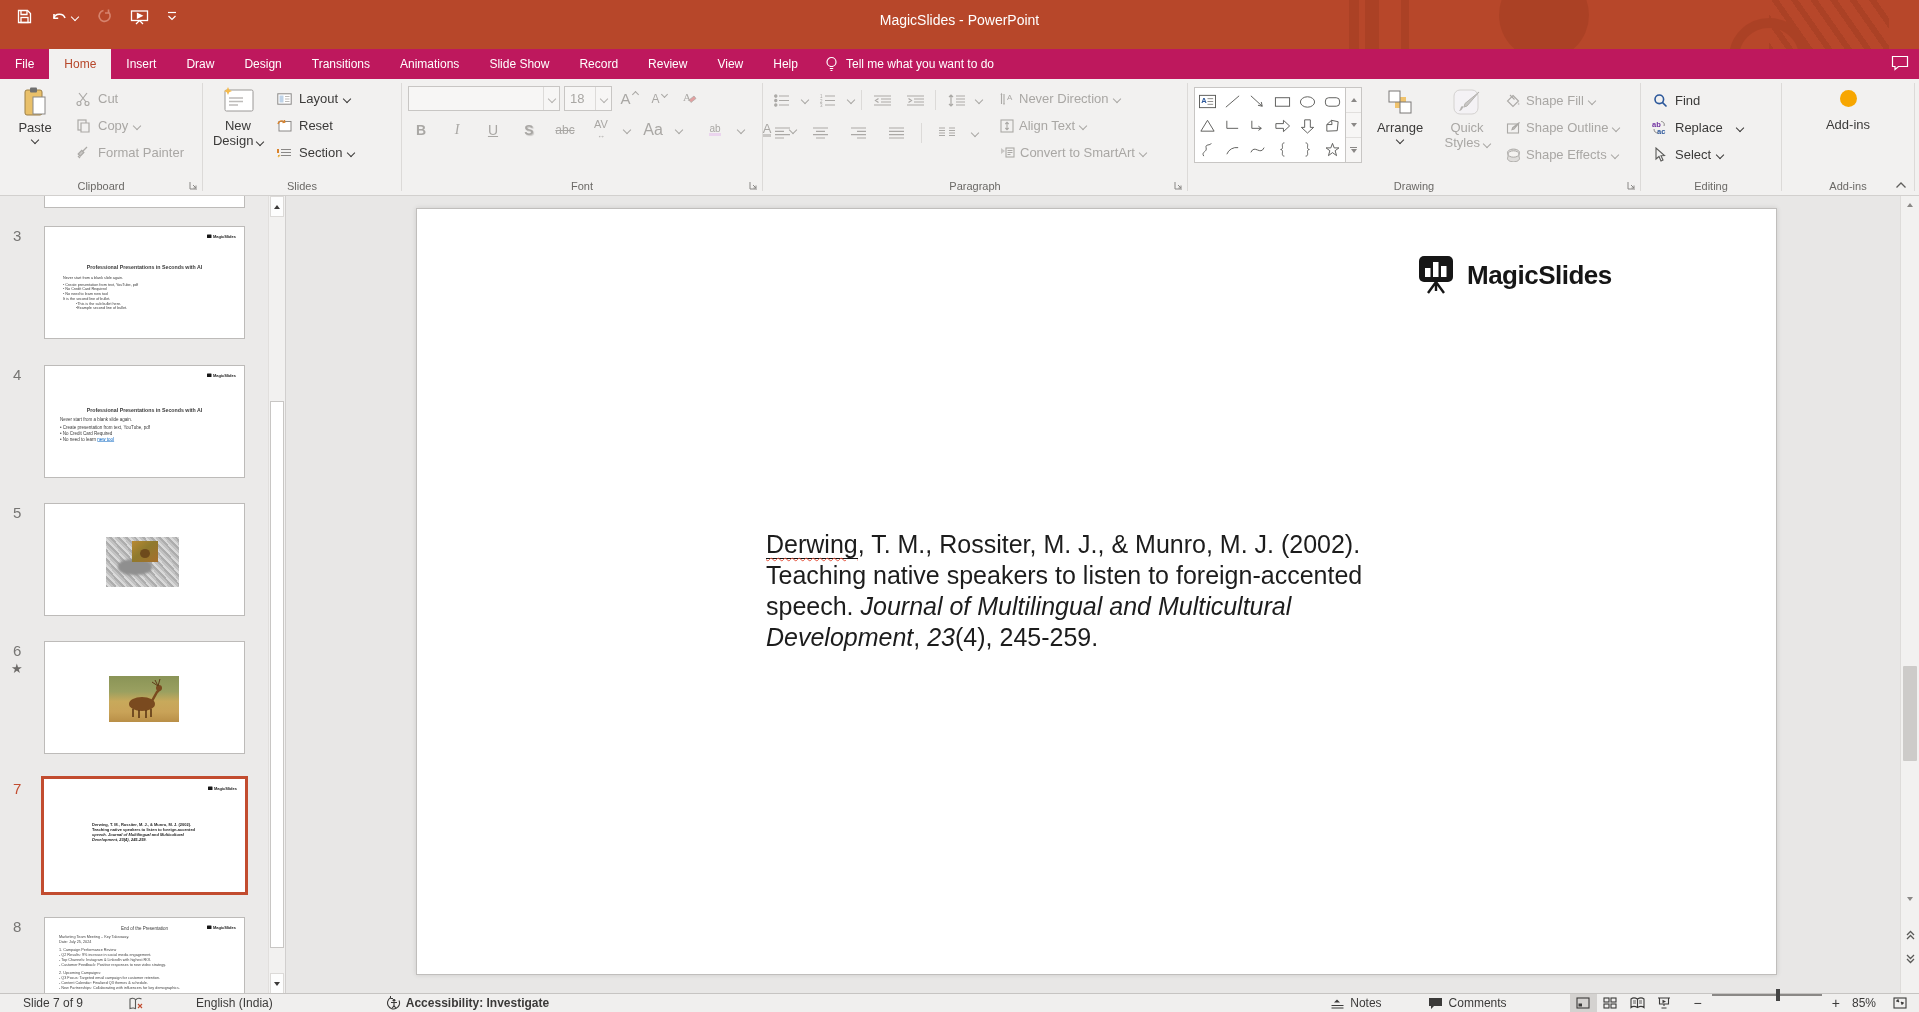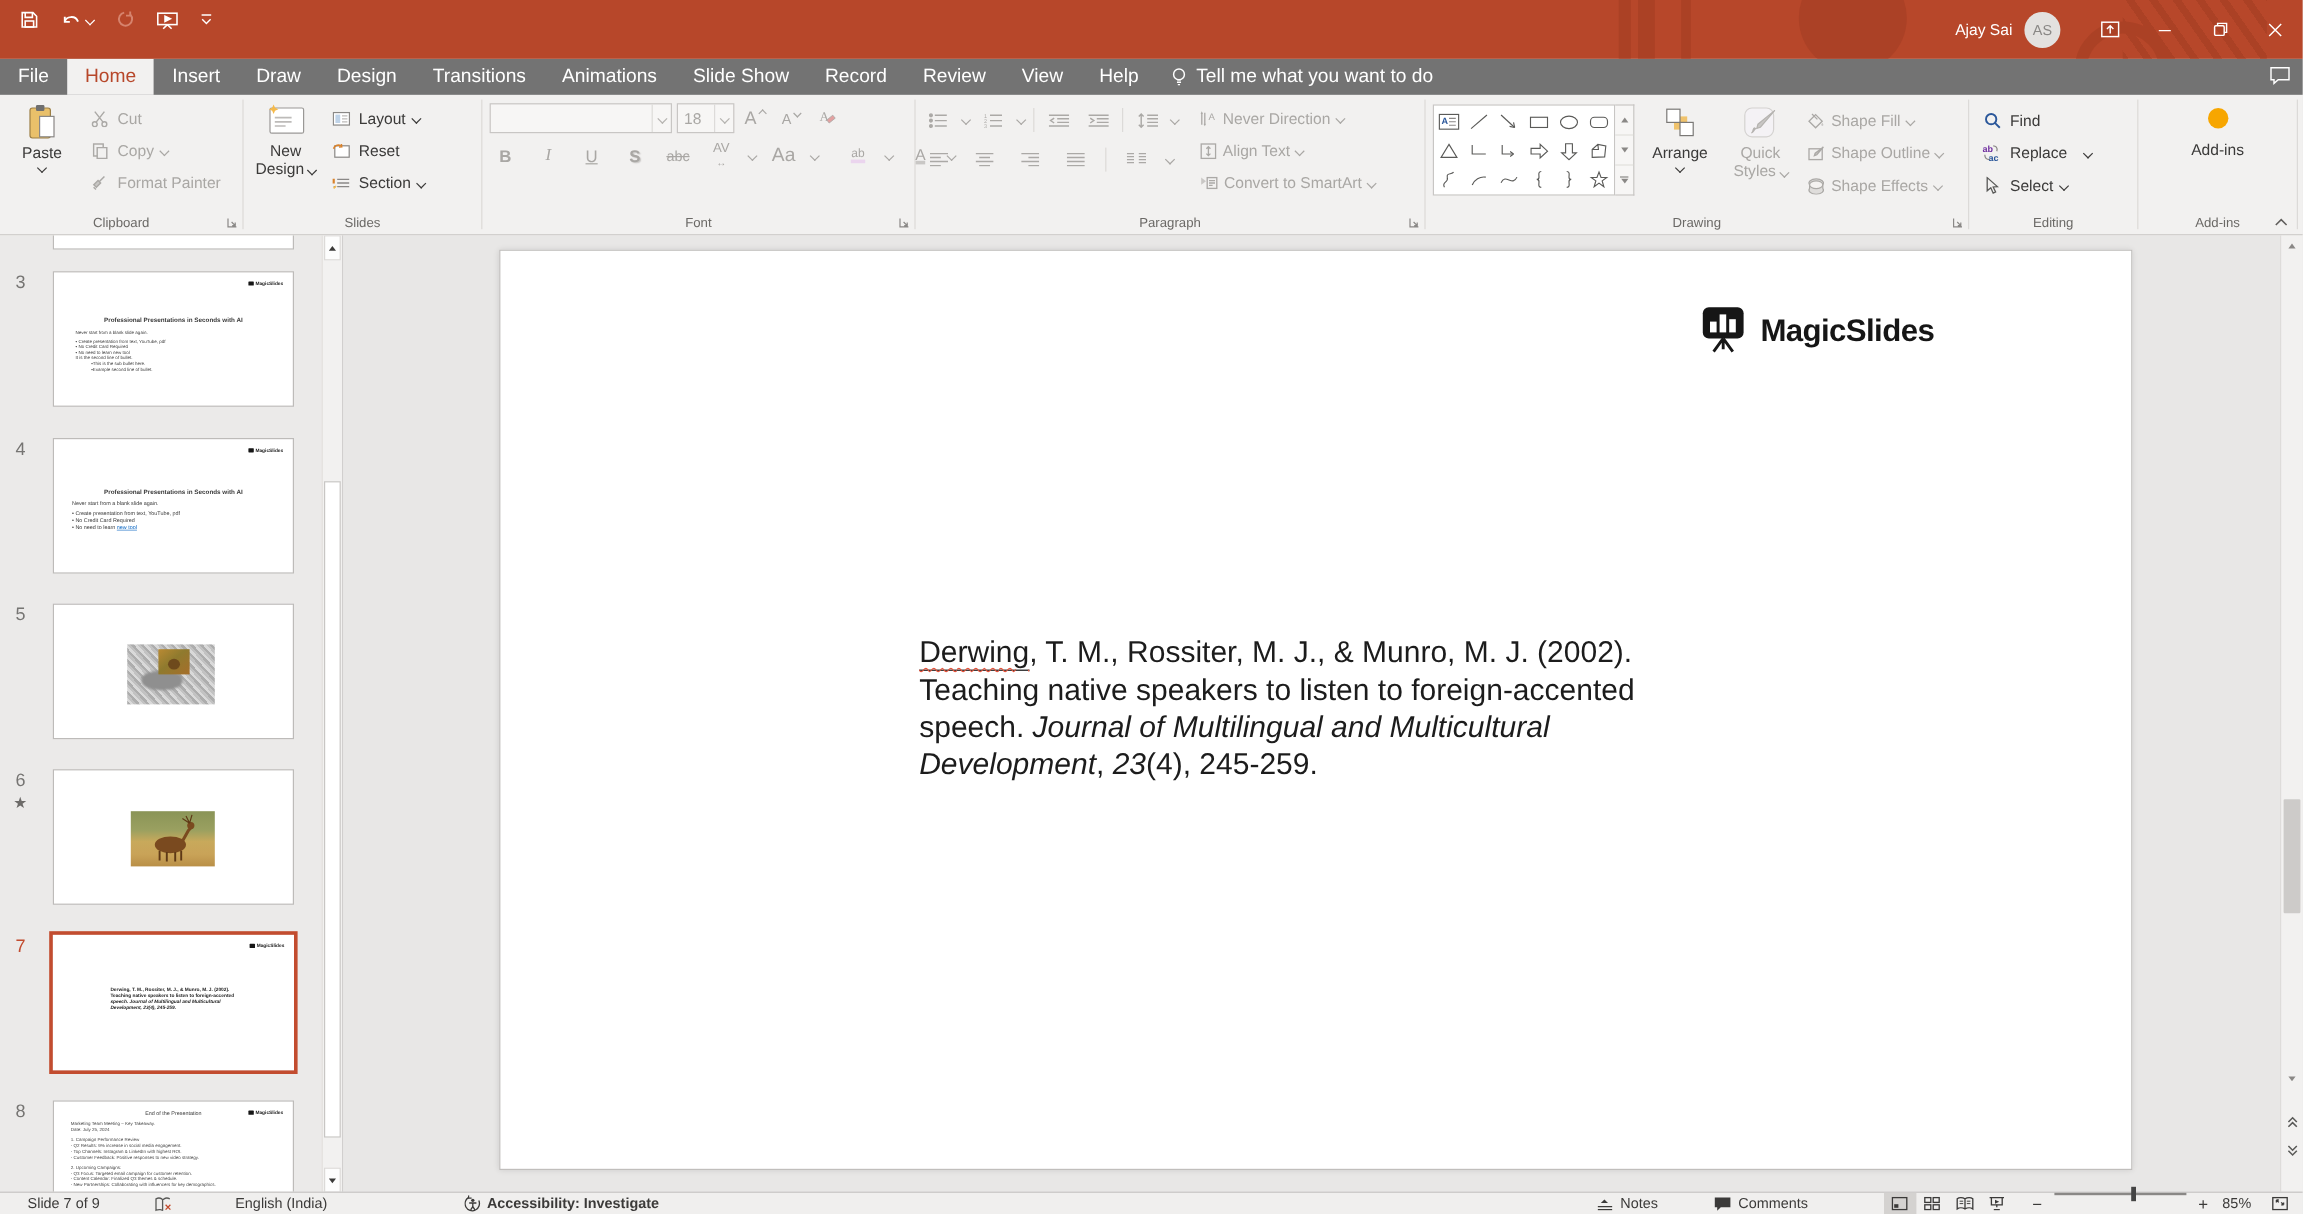--- a/index.html
+++ b/index.html
@@ -13,22 +13,22 @@
   .deco{position:absolute;pointer-events:none}
   .qat{position:absolute;left:16px;top:8px;display:flex;gap:18px;align-items:center;z-index:2}
   .qbtn{display:flex;align-items:center;gap:3px;color:#fff}
   .title-center{position:absolute;top:12px;left:0;right:0;text-align:center;font-size:14px;z-index:1}
   .tb-right{position:absolute;right:0;top:0;height:49px;display:flex;align-items:center;z-index:2}
   .username{font-size:13px;margin-right:10px}
   .avatar{width:30px;height:30px;border-radius:50%;background:#E3E1DF;color:#8A8886;font-size:12px;
           display:flex;align-items:center;justify-content:center;margin-right:18px}
   .winbtn{width:46px;height:49px;display:flex;align-items:center;justify-content:center}
   
-  .tabrow{position:absolute;top:49px;left:0;right:0;height:30px;background:#737373;display:flex;align-items:stretch;
-          color:#fff;font-size:16px;z-index:4}
+  .tabrow{position:absolute;top:49px;left:0;right:0;height:30px;background:#be185d;display:flex;align-items:stretch;
+          color:#fff;font-size:12px;z-index:4}
   .tab{padding:0 15px;display:flex;align-items:center;cursor:default}
   .tab.active{background:#F2F1F0;color:#B7472A}
   .tellme{display:flex;align-items:center;gap:8px;padding:0 12px}
   .tabrow-comment{position:absolute;right:10px;top:6px}
   
   .ribbon{position:absolute;top:79px;left:0;right:0;height:116px;background:#F2F1F0;border-bottom:1px solid #D2D0CE;
           display:flex;z-index:3;font-size:13px}
   .group{position:relative;padding:5px 6px 20px 6px;display:flex;align-items:flex-start}
   .sep{width:1px;background:#DCDAD8;margin:4px 0}
   .glabel{position:absolute;bottom:3px;left:0;right:0;text-align:center;font-size:11px;color:#6B6966;white-space:nowrap}
@@ -129,47 +129,22 @@
       </svg>
     </span>
     <span class="qbtn">
       <svg width="10" height="11" viewBox="0 0 10 11" stroke="#fff" fill="none" stroke-width="1.2">
         <path d="M1 1.5 h8"></path>
           <path d="M1.5 5 l3.5 3.5 3.5 -3.5"></path>
       </svg>
     </span>
   </div>
 
-
-  <div class="tb-right">
-    <span class="username">Ajay Sai</span>
-    <span class="avatar">AS</span>
-    <span class="winbtn">
-      <svg width="17" height="17" viewBox="0 0 17 17" stroke="#fff" fill="none" stroke-width="1.2">
-        <rect x="1.5" y="2.5" width="14" height="12"></rect>
-          <path d="M8.5 12 v-6 M5.8 8.2 l2.7 -2.7 2.7 2.7"></path>
-      </svg>
-    </span>
-    <span class="winbtn">
-      <svg width="12" height="12" viewBox="0 0 12 12" stroke="#fff" stroke-width="1.2">
-          <path d="M1 6.5 h10"></path>
-        </svg>
-    </span>
-    <span class="winbtn">
-      <svg width="13" height="13" viewBox="0 0 13 13" stroke="#fff" fill="none" stroke-width="1.2">
-        <rect x="1.5" y="3.5" width="8" height="8" rx="1"></rect>
-          <path d="M4 3.5 v-2 h7.5 v7.5 h-2"></path>
-      </svg>
-    </span>
-    <span class="winbtn">
-      <svg width="12" height="12" viewBox="0 0 12 12" stroke="#fff" stroke-width="1.2">
-          <path d="M1 1 l10 10 M11 1 l-10 10"></path>
-        </svg>
-    </span>
-  </div>
+  <div class="title-center">MagicSlides  -  PowerPoint</div>
+
 </div>
 
 <div class="tabrow">
   <span class="tab">File</span>
   <span class="tab active">Home</span>
   <span class="tab">Insert</span>
   <span class="tab">Draw</span>
   <span class="tab">Design</span>
   <span class="tab">Transitions</span>
   <span class="tab">Animations</span>

